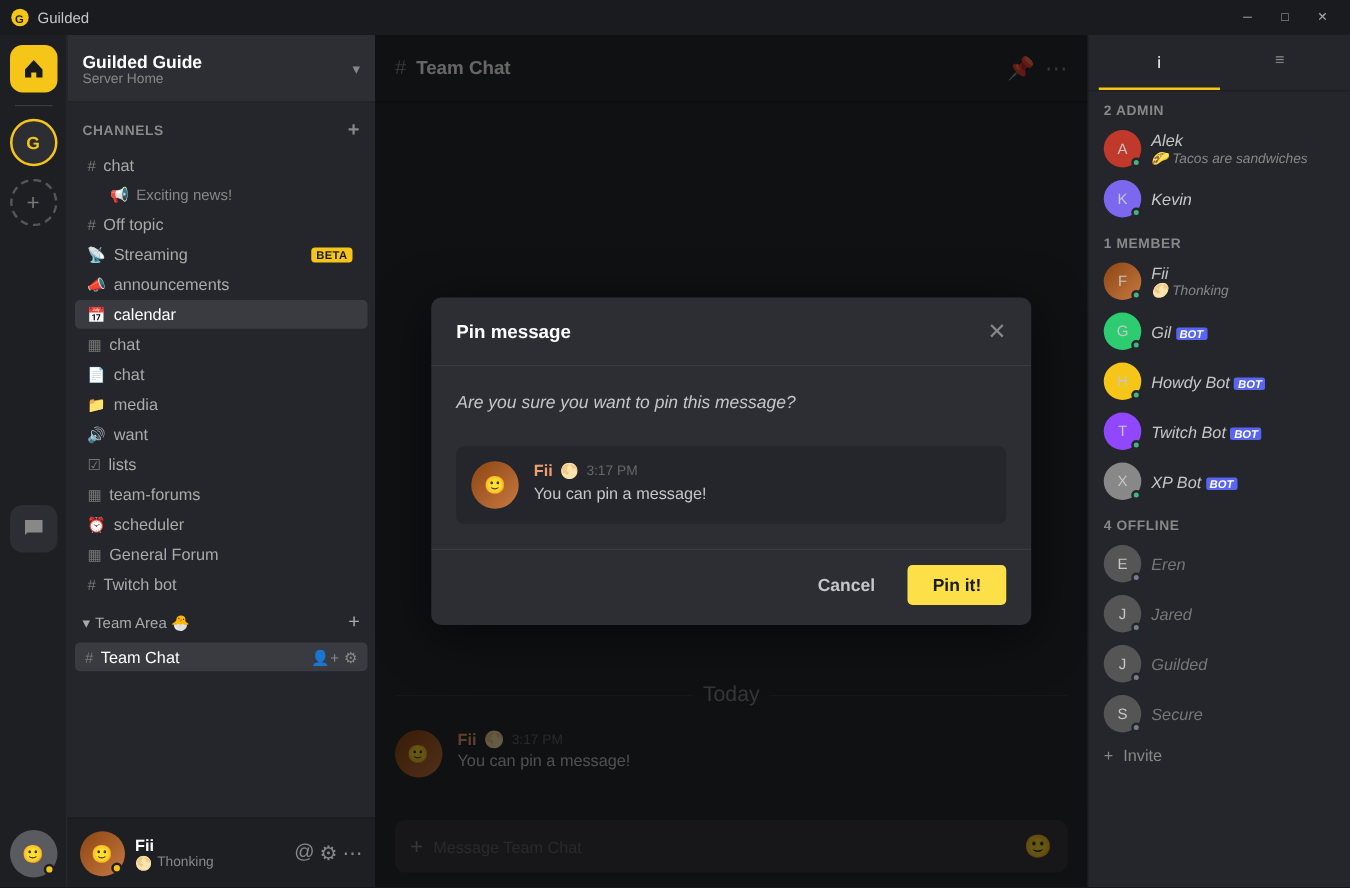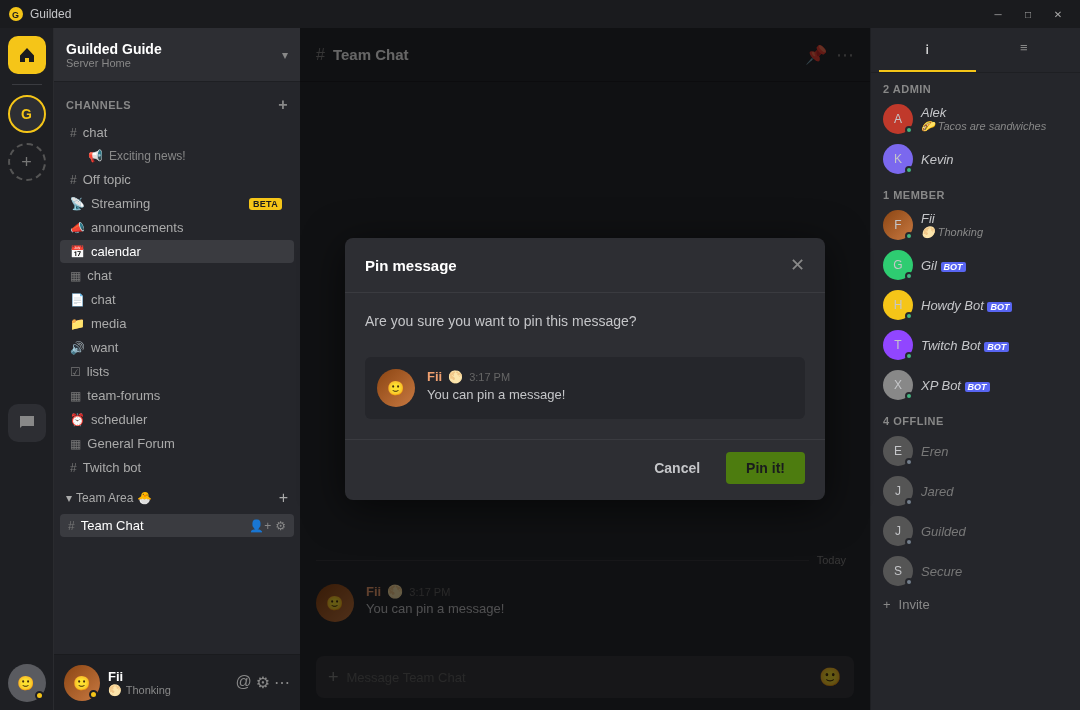--- a/index.html
+++ b/index.html
@@ -271,22 +271,22 @@
 
     #chat-body {
       flex: 1;
       overflow-y: auto;
       padding: 16px;
       display: flex;
       flex-direction: column;
       justify-content: flex-end;
     }
     .date-divider {
-      text-align: right;
-      font-size: 11px;
+      text-align: center;
+      font-size: 17px;
       color: #888;
       margin: 12px 0;
       position: relative;
     }
     .date-divider::before {
       content: '';
       position: absolute;
       top: 50%; left: 0;
       width: 100%; height: 1px;
       background: #3a3b40;
@@ -446,20 +446,21 @@
       color: #888;
       cursor: pointer;
     }
     #modal-body {
       padding: 20px;
     }
     .modal-question {
       font-size: 14px;
       color: #c5c6c9;
       margin-bottom: 28px;
+      font-style: italic;
     }
     .modal-message-preview {
       background: #25262b;
       border-radius: 6px;
       padding: 12px;
       display: flex;
       gap: 12px;
     }
     .preview-avatar {
       width: 38px; height: 38px;
@@ -487,21 +488,21 @@
       background: transparent;
       border: none;
       color: #c5c6c9;
       font-size: 14px;
       cursor: pointer;
       padding: 8px 16px;
       border-radius: 4px;
       font-weight: bold;
     }
     .btn-pin {
-      background: #4d7c0f;
+      background: #fde047;
       border: none;
       color: #1a1b1e;
       font-size: 14px;
       font-weight: 700;
       cursor: pointer;
       padding: 8px 20px;
       border-radius: 4px;
     }
 
     

